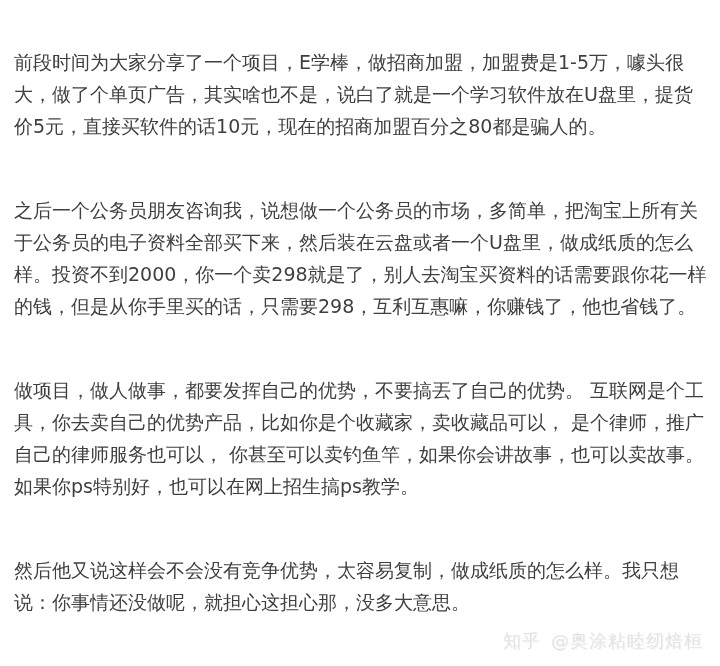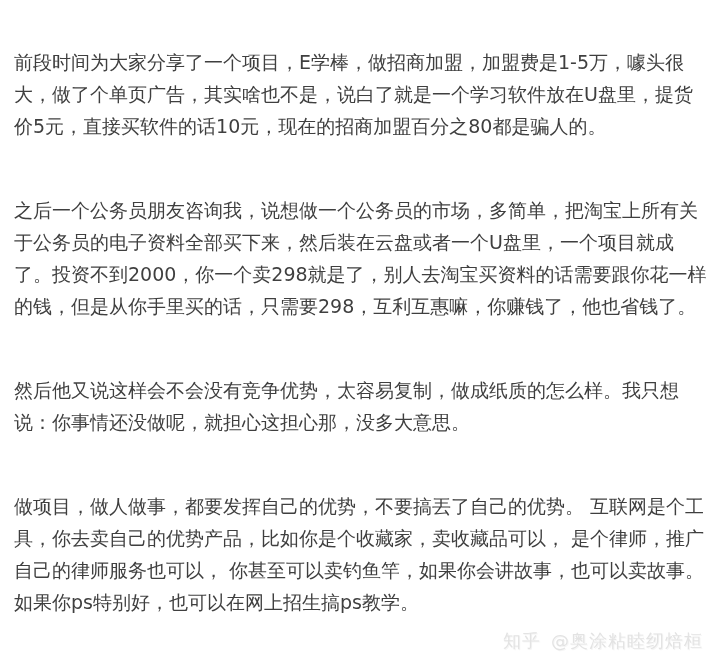--- a/index.html
+++ b/index.html
@@ -44,20 +44,20 @@
   }
   .watermark .brand {
     margin-right: 10px;
   }
 </style>
 </head>
 <body>
 
 <div class="page">
   <p class="para">前段时间为大家分享了一个项目，E学棒，做招商加盟，加盟费是1-5万，噱头很大，做了个单页广告，其实啥也不是，说白了就是一个学习软件放在U盘里，提货价5元，直接买软件的话10元，现在的招商加盟百分之80都是骗人的。</p>
-  <p class="para">之后一个公务员朋友咨询我，说想做一个公务员的市场，多简单，把淘宝上所有关于公务员的电子资料全部买下来，然后装在云盘或者一个U盘里，一个项目就成了。投资不到2000，你一个卖298就是了，别人去淘宝买资料的话需要跟你花一样的钱，但是从你手里买的话，只需要298，互利互惠嘛，你赚钱了，他也省钱了。</p>
+  <p class="para">之后一个公务员朋友咨询我，说想做一个公务员的市场，多简单，把淘宝上所有关于公务员的电子资料全部买下来，然后装在云盘或者一个U盘里，做成纸质的怎么样。投资不到2000，你一个卖298就是了，别人去淘宝买资料的话需要跟你花一样的钱，但是从你手里买的话，只需要298，互利互惠嘛，你赚钱了，他也省钱了。</p>
+  <p class="para">做项目，做人做事，都要发挥自己的优势，不要搞丟了自己的优势。 互联网是个工具，你去卖自己的优势产品，比如你是个收藏家，卖收藏品可以， 是个律师，推广自己的律师服务也可以， 你甚至可以卖钓鱼竿，如果你会讲故事，也可以卖故事。如果你ps特别好，也可以在网上招生搞ps教学。</p>
   <p class="para">然后他又说这样会不会没有竞争优势，太容易复制，做成纸质的怎么样。我只想说：你事情还没做呢，就担心这担心那，没多大意思。</p>
-  <p class="para">做项目，做人做事，都要发挥自己的优势，不要搞丟了自己的优势。 互联网是个工具，你去卖自己的优势产品，比如你是个收藏家，卖收藏品可以， 是个律师，推广自己的律师服务也可以， 你甚至可以卖钓鱼竿，如果你会讲故事，也可以卖故事。如果你ps特别好，也可以在网上招生搞ps教学。</p>
 
   <div class="watermark">
     <span class="brand">知乎</span><span>@奥涂粘睦纫焙桓</span>
   </div>
 </div>
 
 </body></html>

